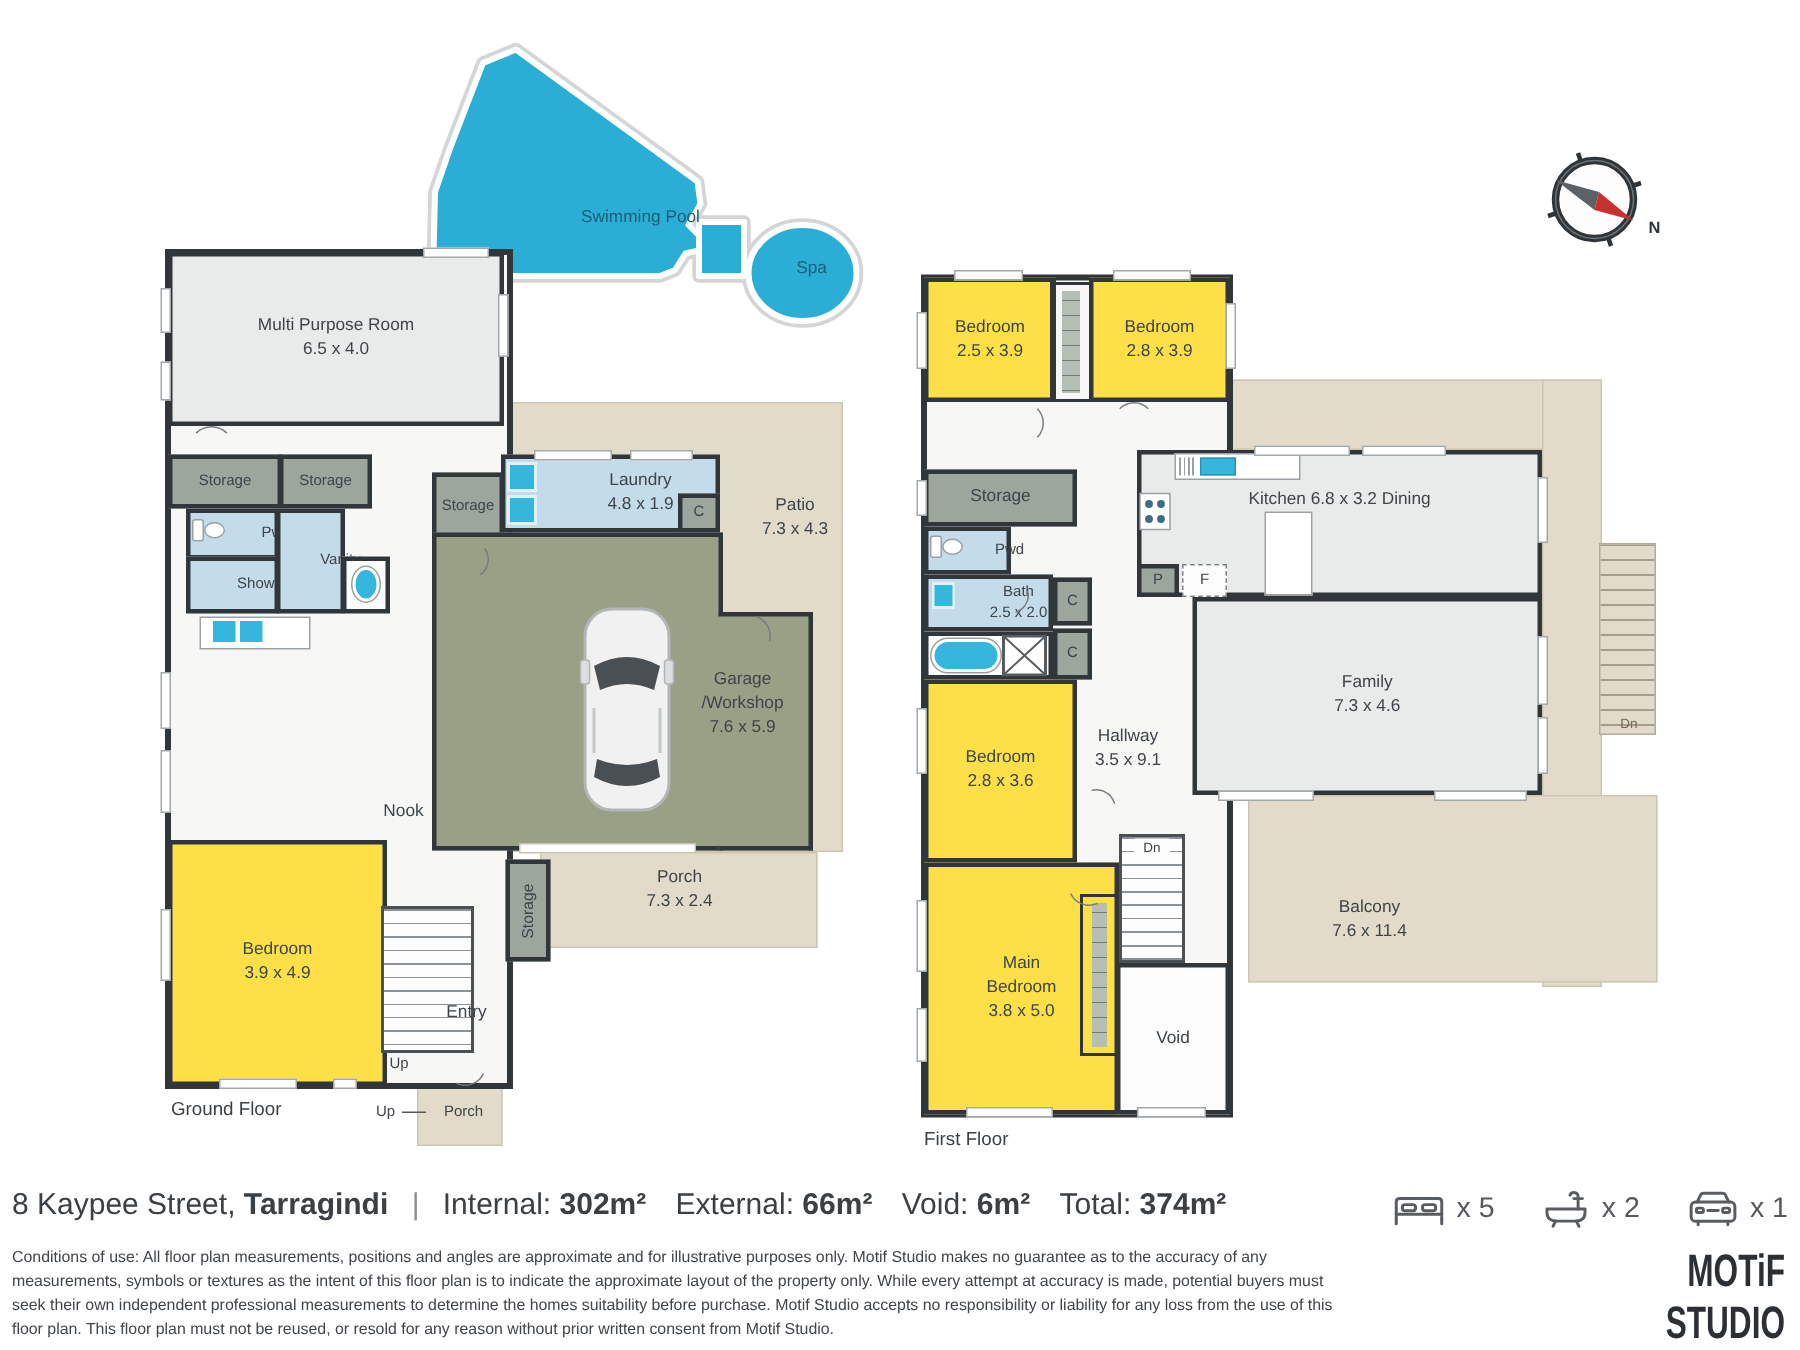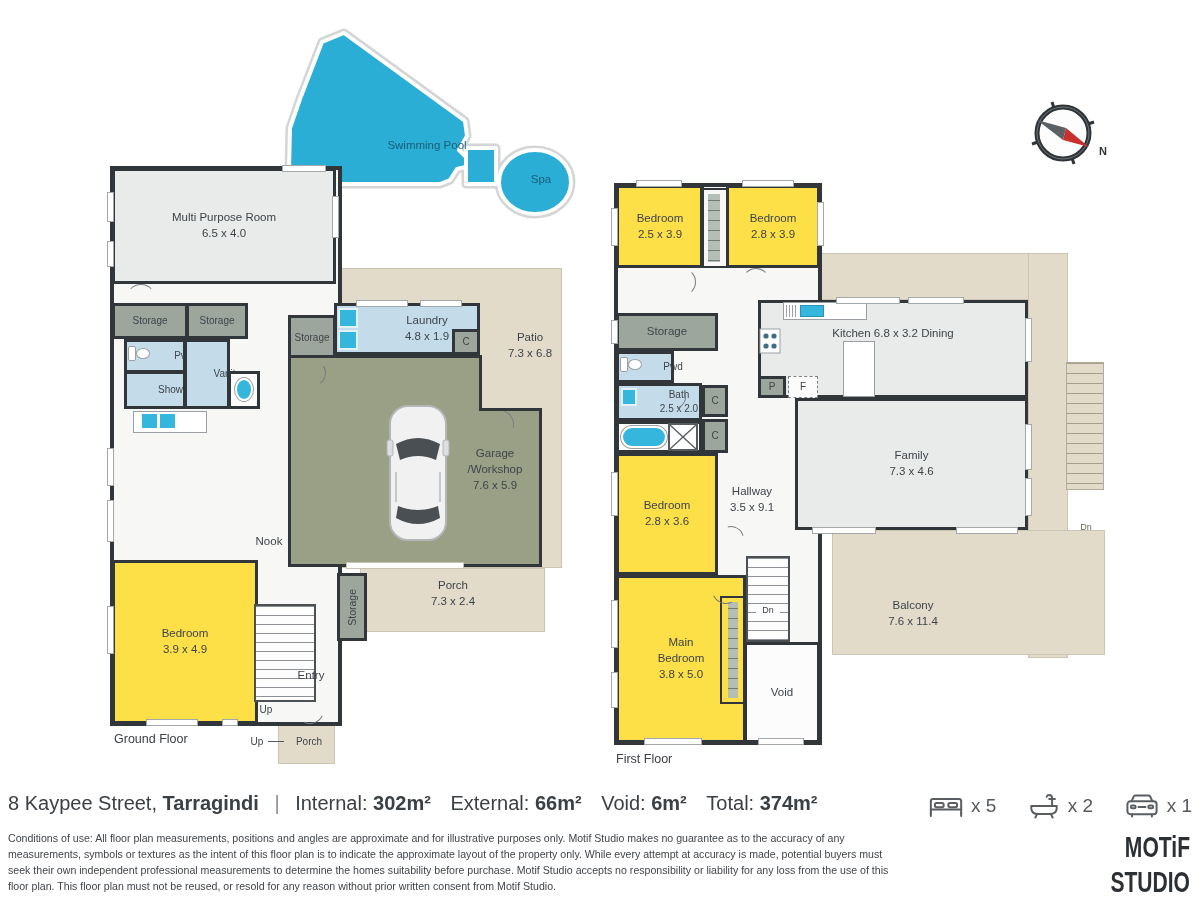--- a/index.html
+++ b/index.html
@@ -8,21 +8,21 @@
   .abs{position:absolute;}
   
   .house{position:absolute;background:#f7f8f6;border:4px solid #30363a;box-sizing:border-box;}
   .room{position:absolute;box-sizing:border-box;border:3px solid #30363a;display:flex;
         align-items:center;justify-content:center;text-align:center;}
   .light{background:#e9ebea;justify-content:center;} .bedrm{background:#fde047;} .store{background:#9ca69d;}
   .tile{background:#c4dcea;padding-left:40px;} .olive{background:#9aa086;} .whitefloor{background:#fbfcfb;}
   .bg{position:absolute;background:#e2dbc9;border:1px solid #ccc5b3;box-sizing:border-box;}
   .rlb,.lbl{font:11.5px/1.38 "Liberation Sans",sans-serif;color:#3e444a;white-space:pre-line;text-align:center;}
   .lbl{position:absolute;}
-  .sm{font-size:10px;} .xs{font-size:9px;margin-top:45px;}
+  .sm{font-size:10px;} .xs{font-size:9px;}
   .vert{writing-mode:vertical-rl;transform:rotate(180deg);font-size:10.5px;}
   .win{position:absolute;background:#fff;border:1px solid #a3a8ab;box-sizing:border-box;}
   .door{position:absolute;border:1.4px solid #767c80;box-sizing:border-box;border-radius:50%;
         border-color:#767c80 transparent transparent transparent;}
   .stairs{position:absolute;box-sizing:border-box;border:2px solid #4a5054;background:#fdfdfd;
           background-image:repeating-linear-gradient(180deg,#8d9296 0 1px,transparent 1px 9px);}
   .stairs-ext{position:absolute;box-sizing:border-box;border:1px solid #b2ab98;background:#e2dbc9;
           background-image:repeating-linear-gradient(180deg,#a59e8b 0 1px,transparent 1px 10px);}
   .wrd{position:absolute;box-sizing:border-box;background:#b4beb5;border:2px solid #30363a;
        background-image:repeating-linear-gradient(180deg,#6f7b73 0 1px,transparent 1px 10px);
@@ -149,21 +149,21 @@
     <rect x="4" y="4" width="56" height="134" rx="18" fill="#f1f1f1" stroke="#b3b6b8" stroke-width="2"></rect>
     <rect x="1" y="38" width="6" height="16" rx="2" fill="#dcdedf" stroke="#b3b6b8"></rect>
     <rect x="57" y="38" width="6" height="16" rx="2" fill="#dcdedf" stroke="#b3b6b8"></rect>
     <path d="M10,42 Q32,30 54,42 L50,58 Q32,50 14,58 Z" fill="#4a4f53"></path>
     <path d="M10,116 Q32,128 54,116 L52,104 Q32,112 12,104 Z" fill="#4a4f53"></path>
     <line x1="10" y1="70" x2="10" y2="100" stroke="#c5c8c9" stroke-width="2"></line>
     <line x1="54" y1="70" x2="54" y2="100" stroke="#c5c8c9" stroke-width="2"></line>
   </svg>
 
   <div class="lbl" style="left:488px;top:330px;width:84px;">Patio
-7.3 x 6.8</div>
+7.3 x 4.3</div>
   <div class="lbl" style="left:408px;top:578px;width:90px;">Porch
 7.3 x 2.4</div>
   <div class="lbl sm" style="left:284px;top:735px;width:50px;">Porch</div>
   <div class="lbl sm" style="left:246px;top:735px;width:22px;">Up</div>
   <div class="abs" style="left:268px;top:741px;width:16px;height:0;border-top:1px solid #55595d;"></div>
 
   <div class="floorlbl" style="left:114px;top:732px;">Ground Floor</div>
 
   <div class="win" style="left:107px;top:192px;width:7px;height:30px;"></div>
   <div class="win" style="left:107px;top:241px;width:7px;height:26px;"></div>

